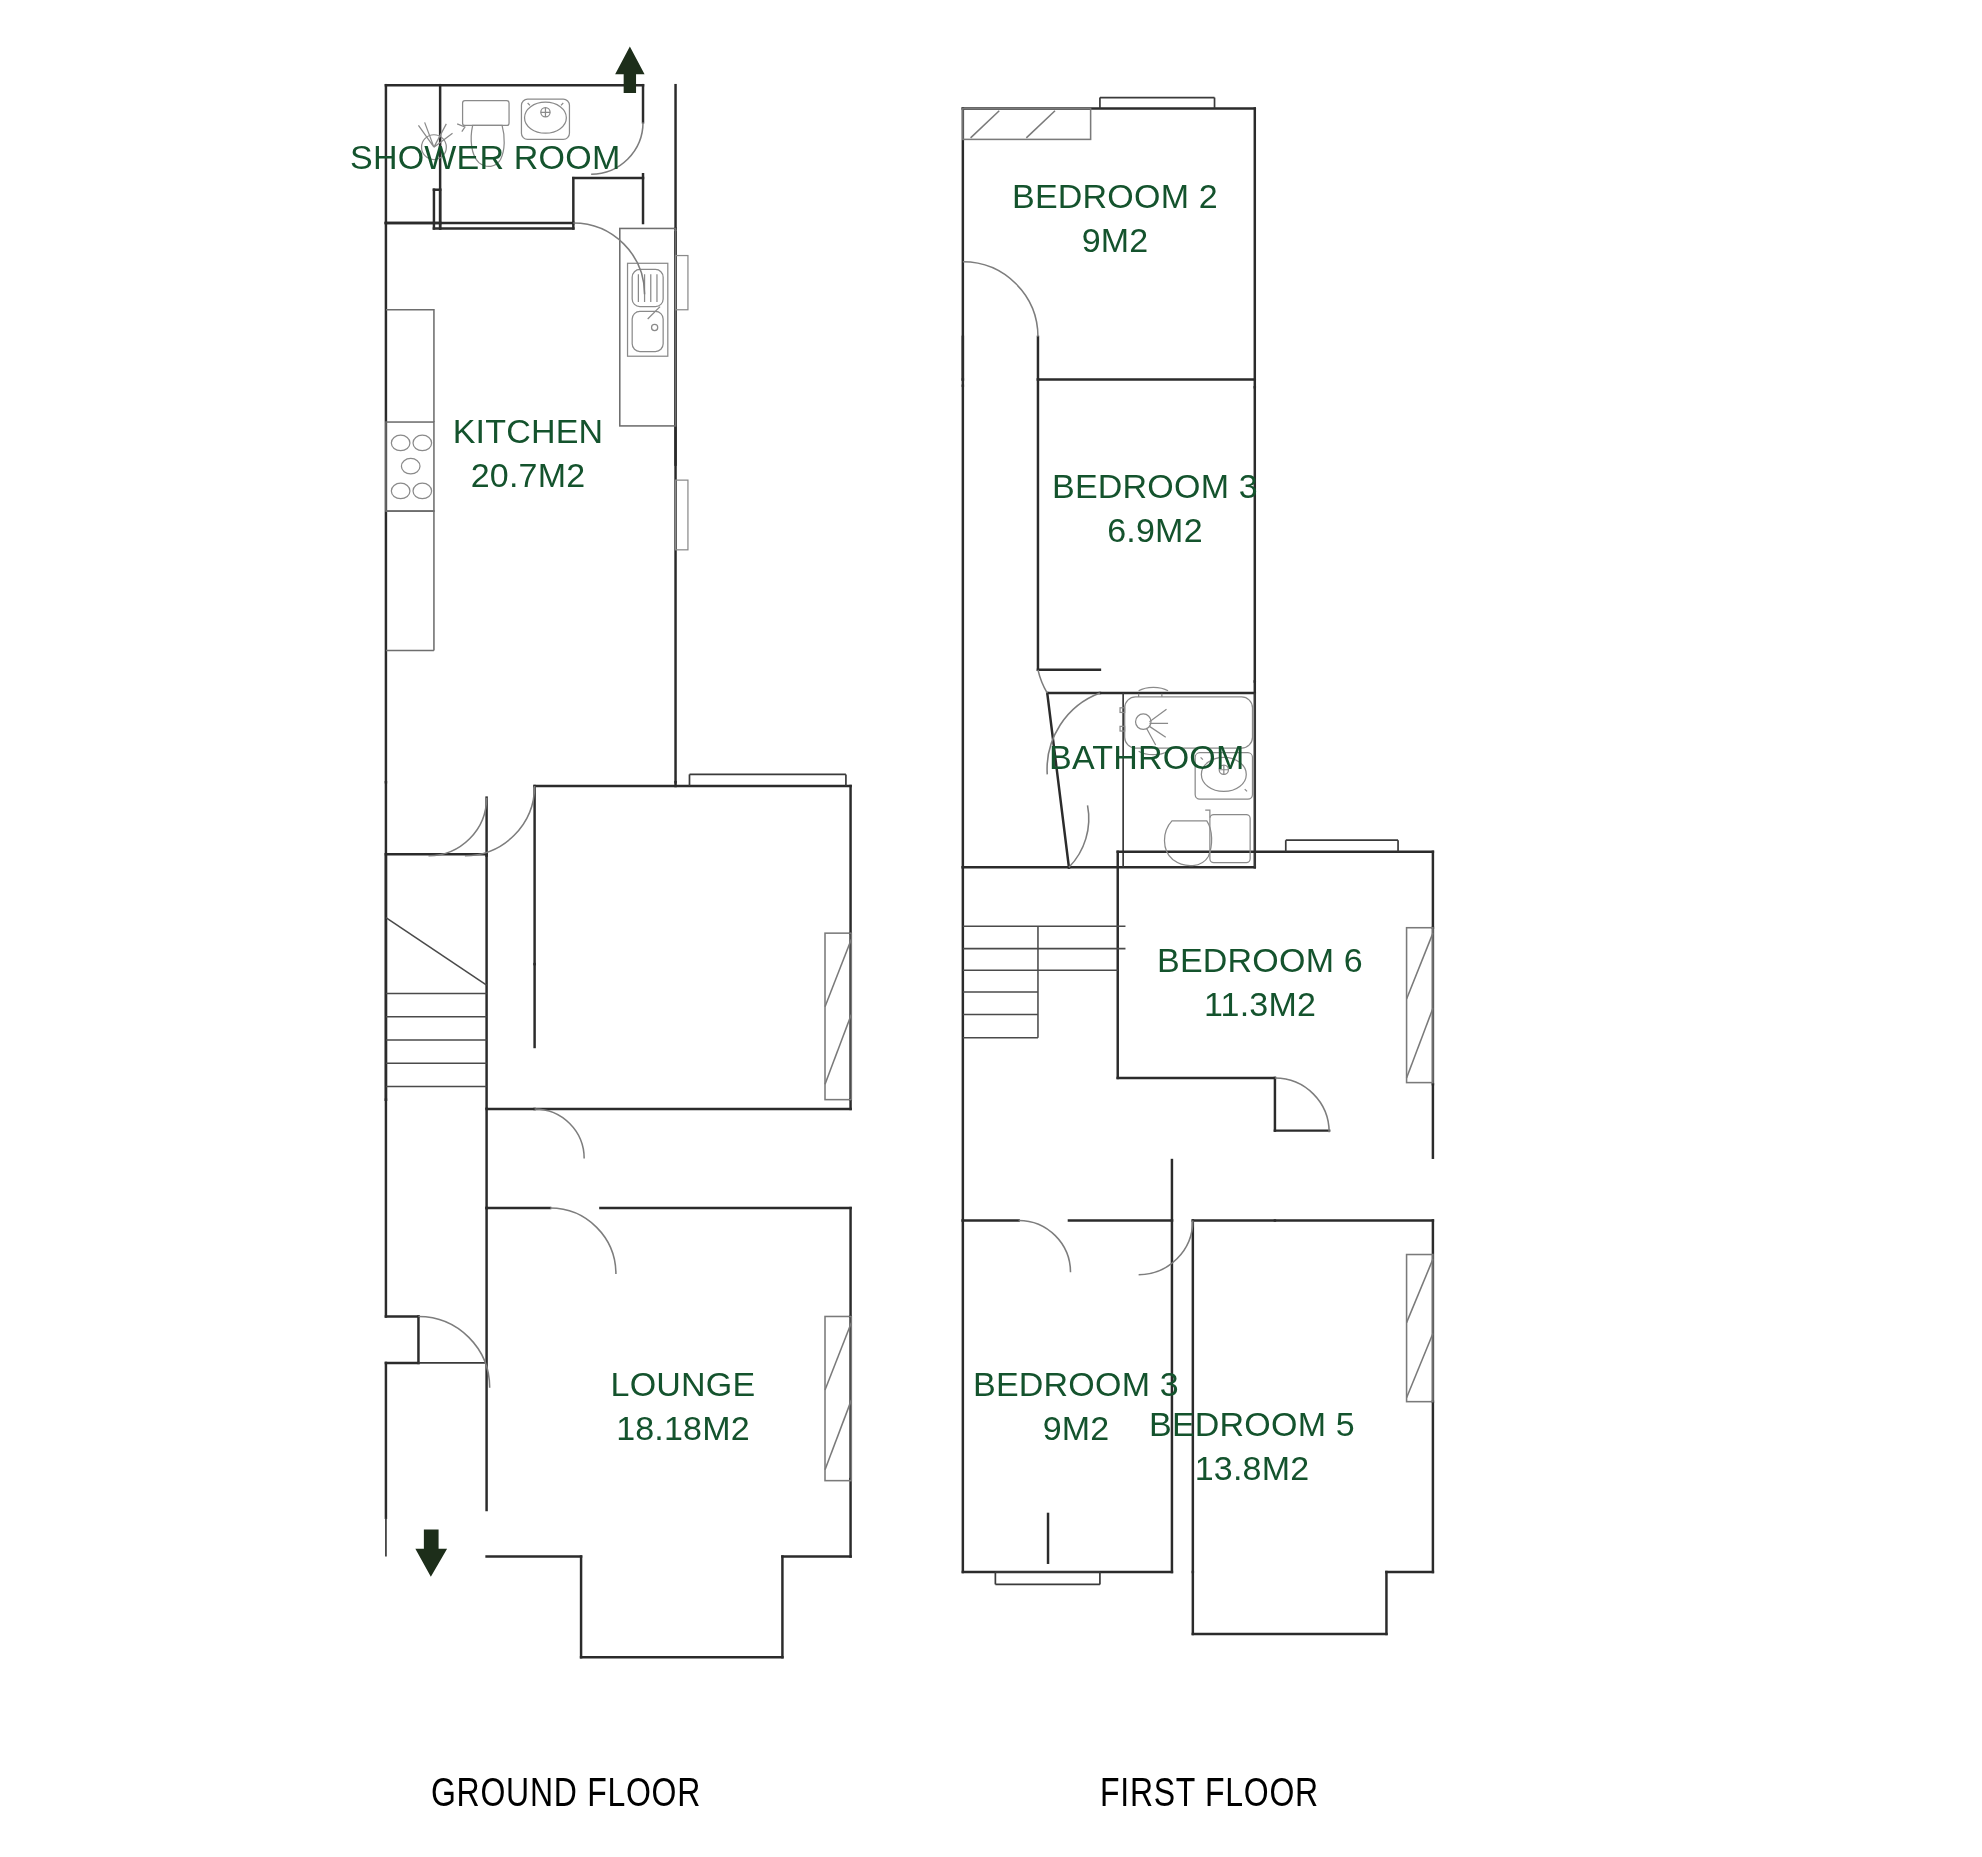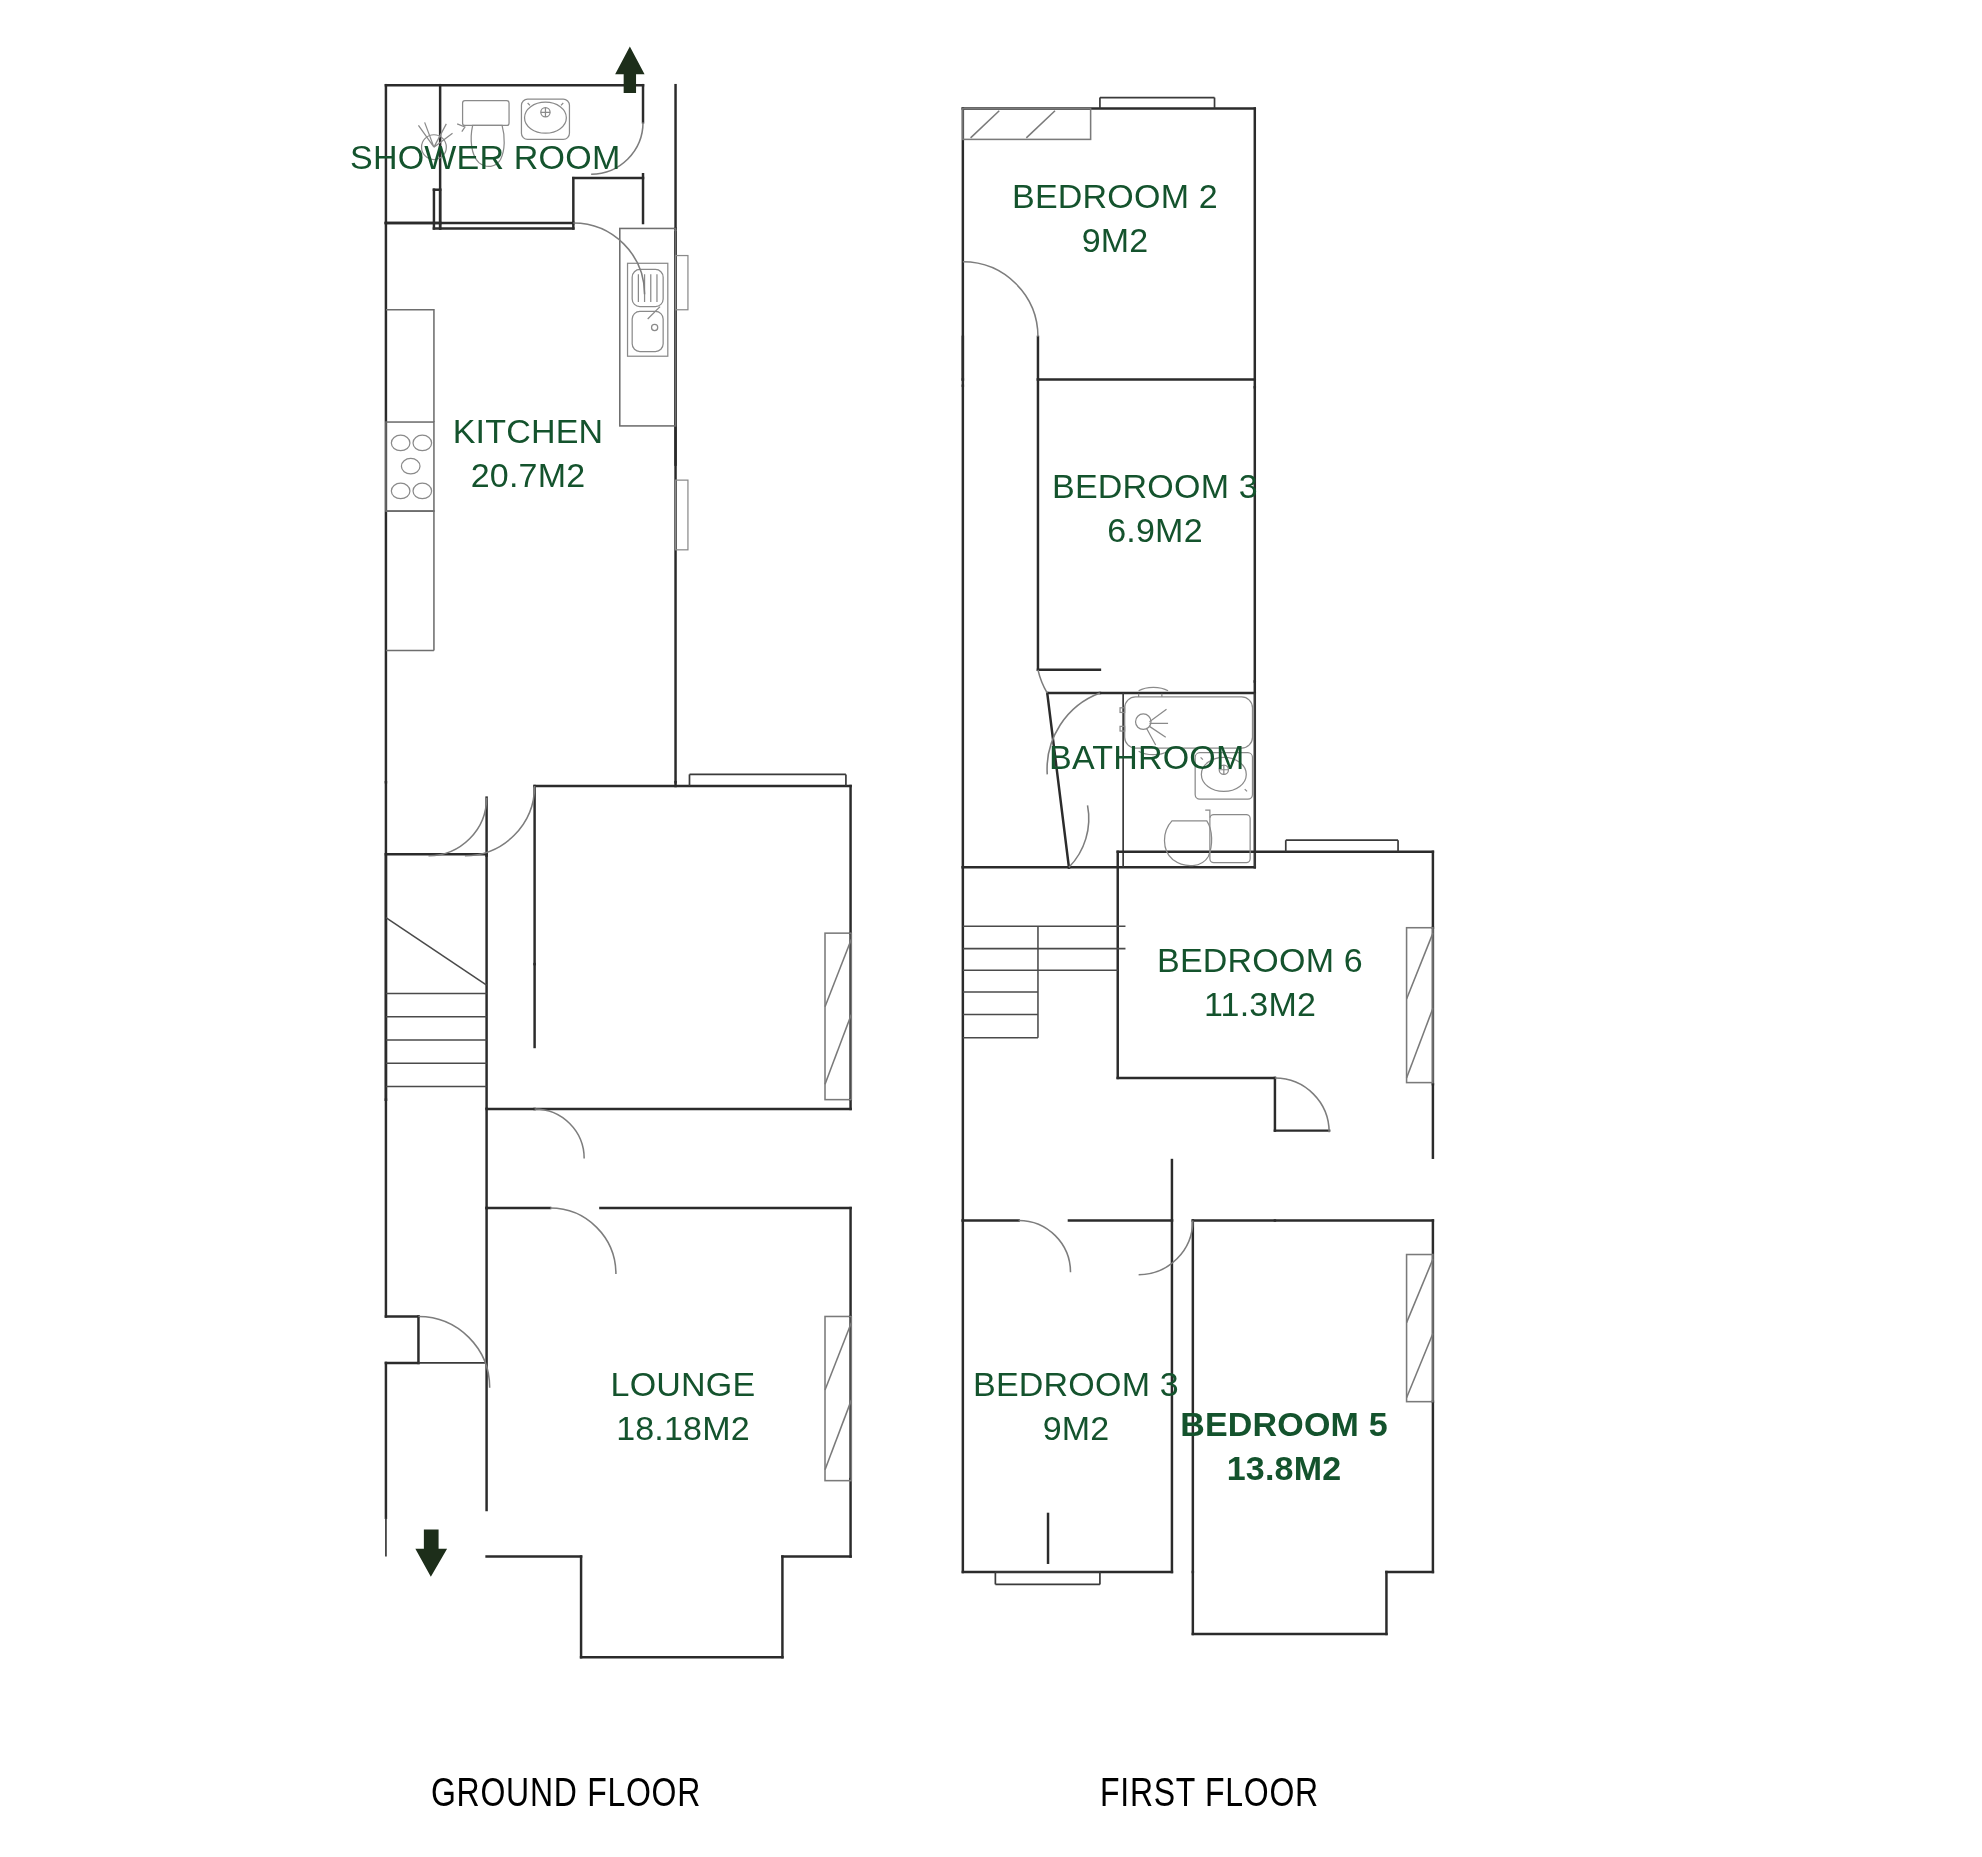--- a/index.html
+++ b/index.html
@@ -430,21 +430,21 @@
   <div class="rm-label ctr" style="left:1260px; top:939px;">
     <span class="nm">BEDROOM 6</span>
     <span class="ar">11.3M2</span>
   </div>
 
   <div class="rm-label ctr" style="left:1076px; top:1363px;">
     <span class="nm">BEDROOM 3</span>
     <span class="ar">9M2</span>
   </div>
 
-  <div class="rm-label ctr" style="left:1284px; top:1403px;font-weight:bold;">
+  <div class="rm-label ctr" style="left:1252px; top:1403px;">
     <span class="nm">BEDROOM 5</span>
     <span class="ar">13.8M2</span>
   </div>
 
   <div class="floor-title" style="left:431px; top:1770px;">GROUND FLOOR</div>
   <div class="floor-title" style="left:1100px; top:1770px;">FIRST FLOOR</div>
 
 </div>
 
 

